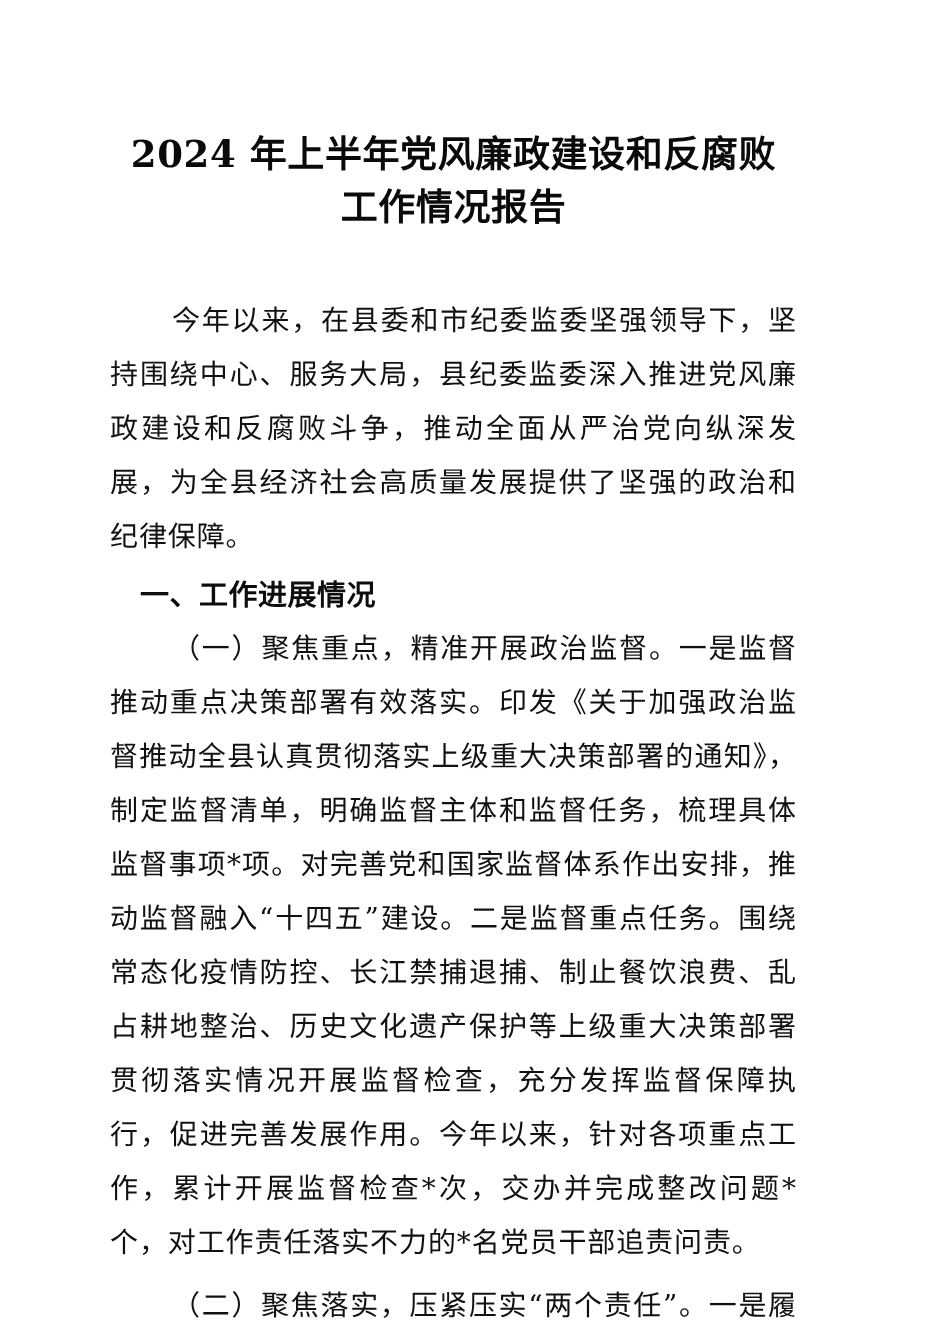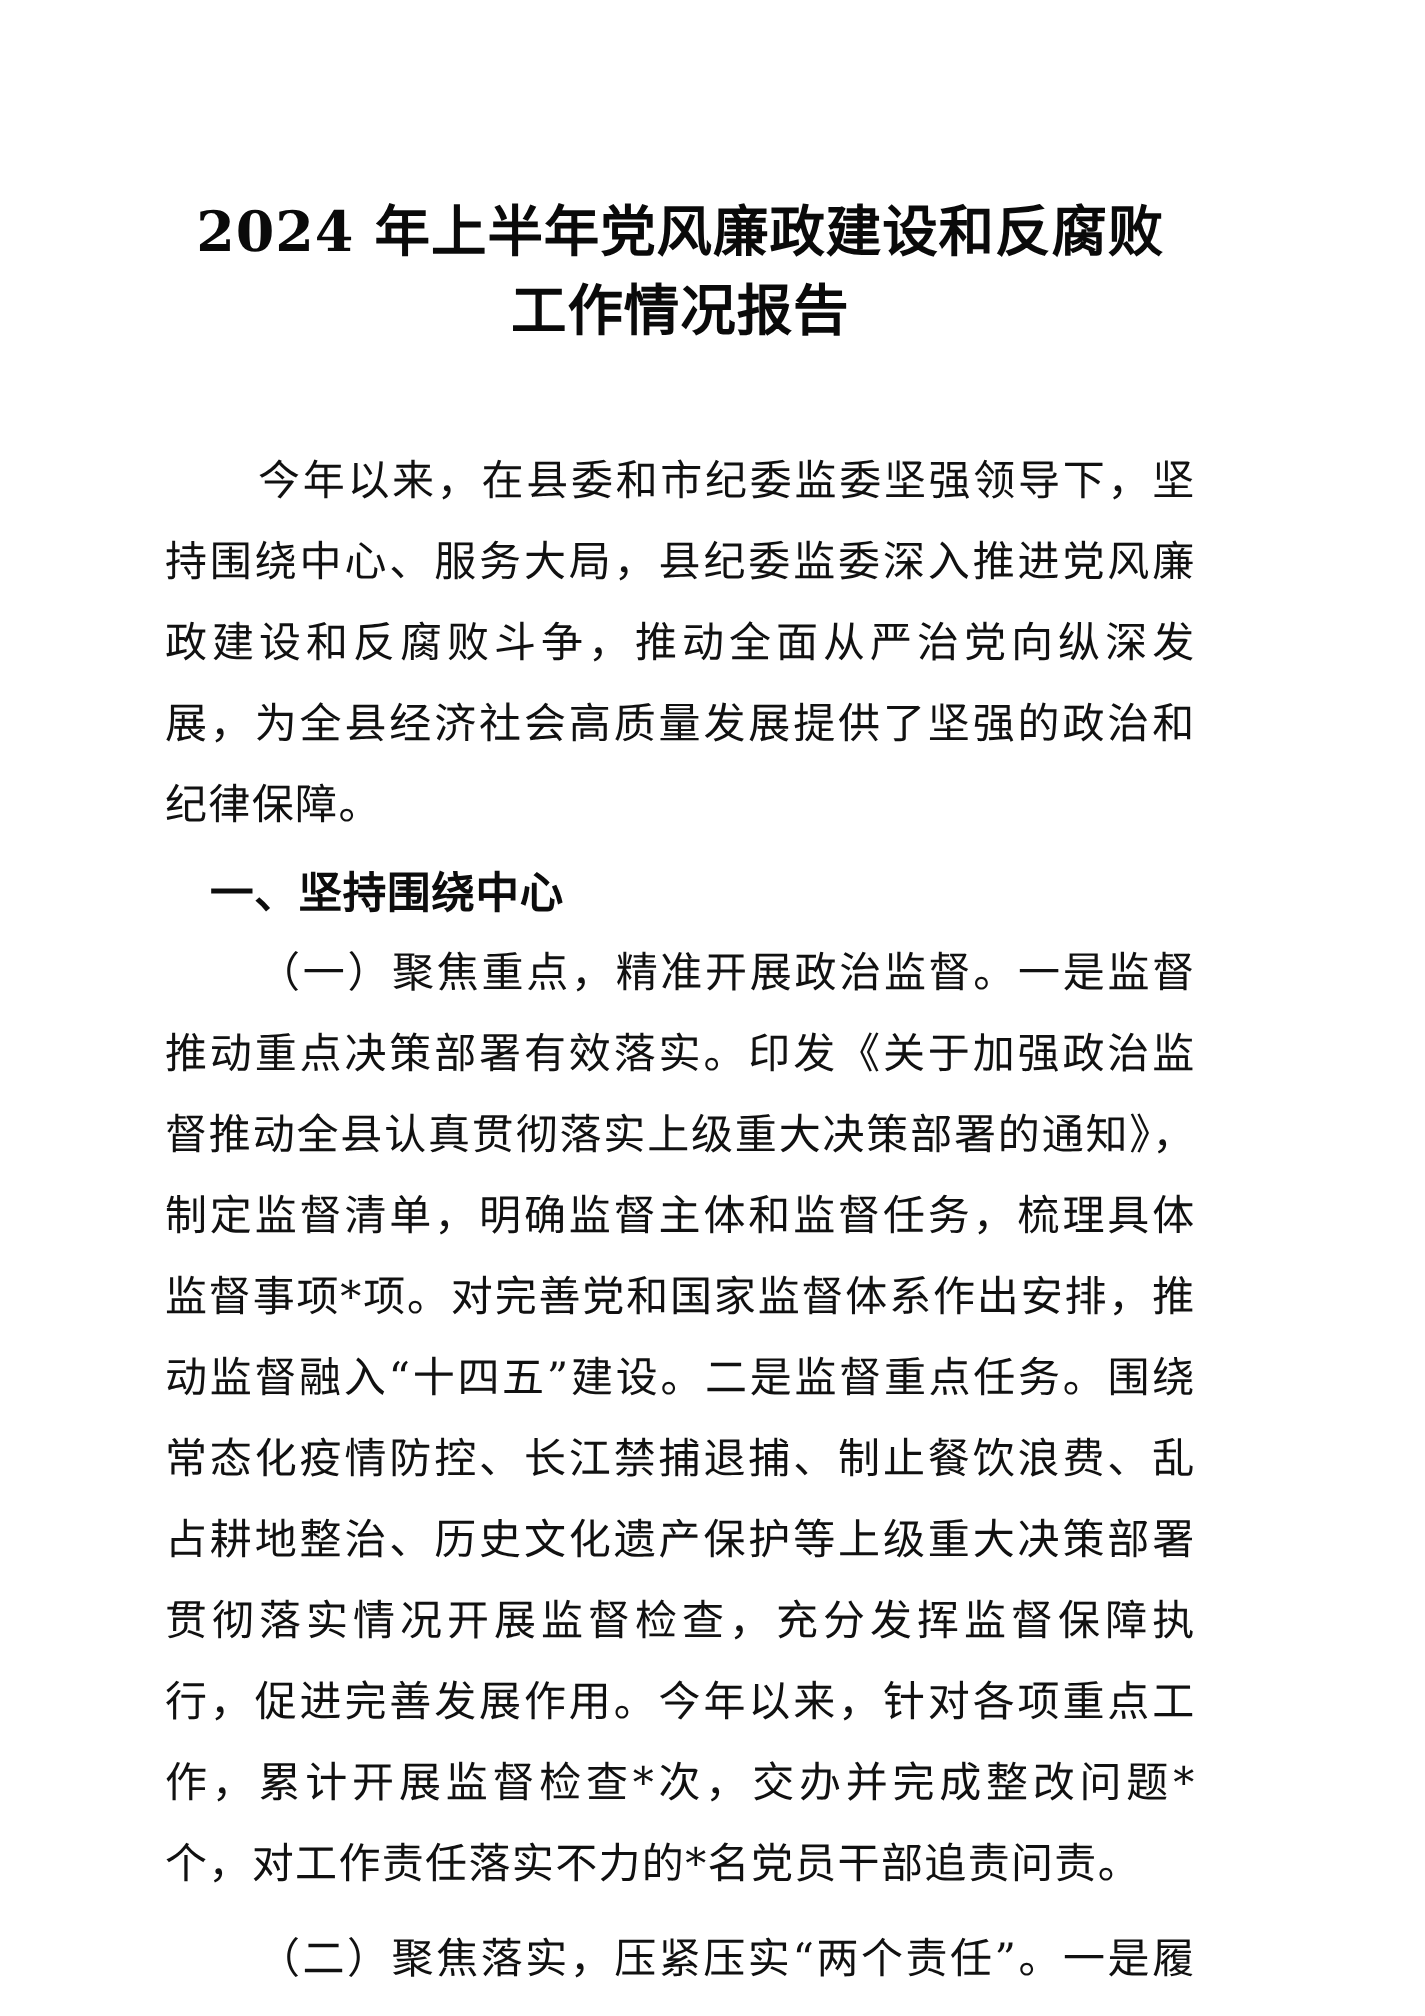--- a/index.html
+++ b/index.html
@@ -78,21 +78,21 @@
   <h1 class="doc-title">
     <span>2024 年上半年党风廉政建设和反腐败工作情况报告</span>
   </h1>
 
   <div class="title-spacer"></div>
 
   <p class="body-para">今年以来，在县委和市纪委监委坚强领导下，坚持围绕中心、服务大局，县纪委监委深入推进党风廉政建设和反腐败斗争，推动全面从严治党向纵深发展，为全县经济社会高质量发展提供了坚强的政治和纪律保障。</p>
 
   <div class="pre-heading-gap"></div>
 
-  <h2 class="section-heading">一、坚持围绕中心</h2>
+  <h2 class="section-heading">一、工作进展情况</h2>
 
   <p class="body-para">（一）聚焦重点，精准开展政治监督。一是监督推动重点决策部署有效落实。印发《关于加强政治监督推动全县认真贯彻落实上级重大决策部署的通知》，制定监督清单，明确监督主体和监督任务，梳理具体监督事项*项。对完善党和国家监督体系作出安排，推动监督融入“十四五”建设。二是监督重点任务。围绕常态化疫情防控、长江禁捕退捕、制止餐饮浪费、乱占耕地整治、历史文化遗产保护等上级重大决策部署贯彻落实情况开展监督检查，充分发挥监督保障执行，促进完善发展作用。今年以来，针对各项重点工作，累计开展监督检查*次，交办并完成整改问题*个，对工作责任落实不力的*名党员干部追责问责。</p>
 
   <div class="para-gap"></div>
 
   <p class="body-para">（二）聚焦落实，压紧压实“两个责任”。一是履行协助责任。把履行“两个责任”落实情况，作为领导干部年度考核和述职述德述廉报告的重要内容，协助县委召开基层党组（党委）书记抓党的建设述职评议会，压紧压实管党治党政治责任。</p>
 
 </div>
 
 </body></html>

